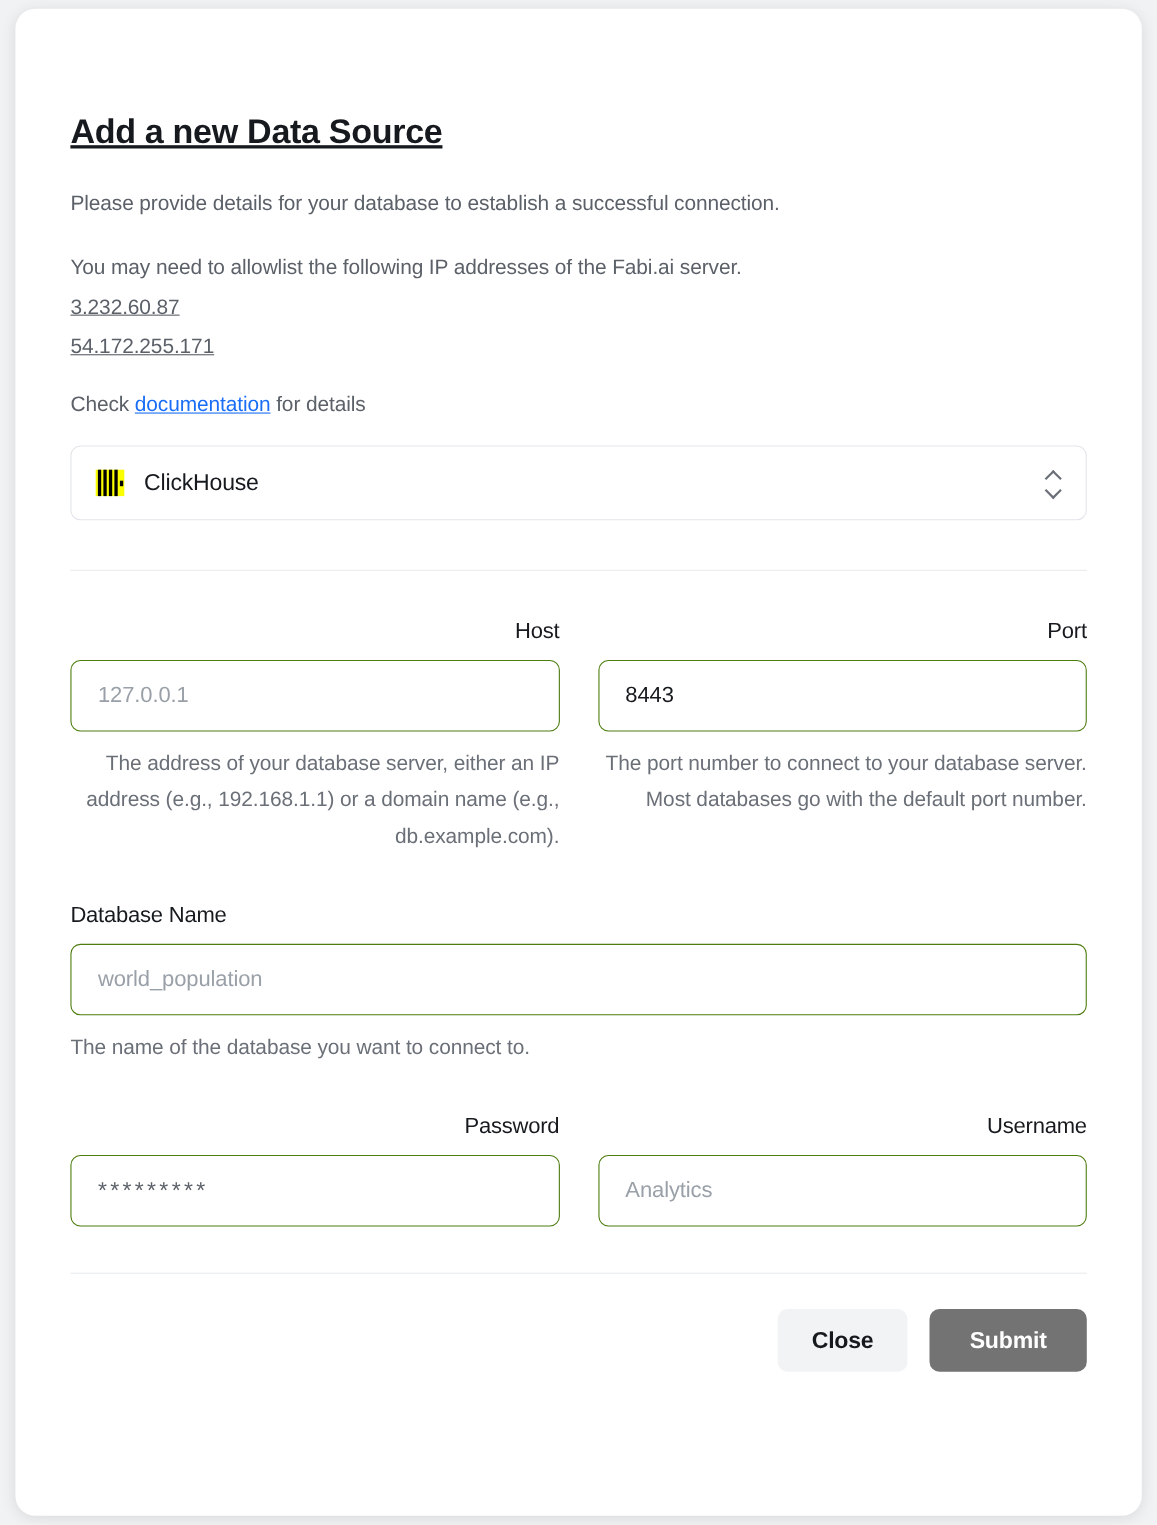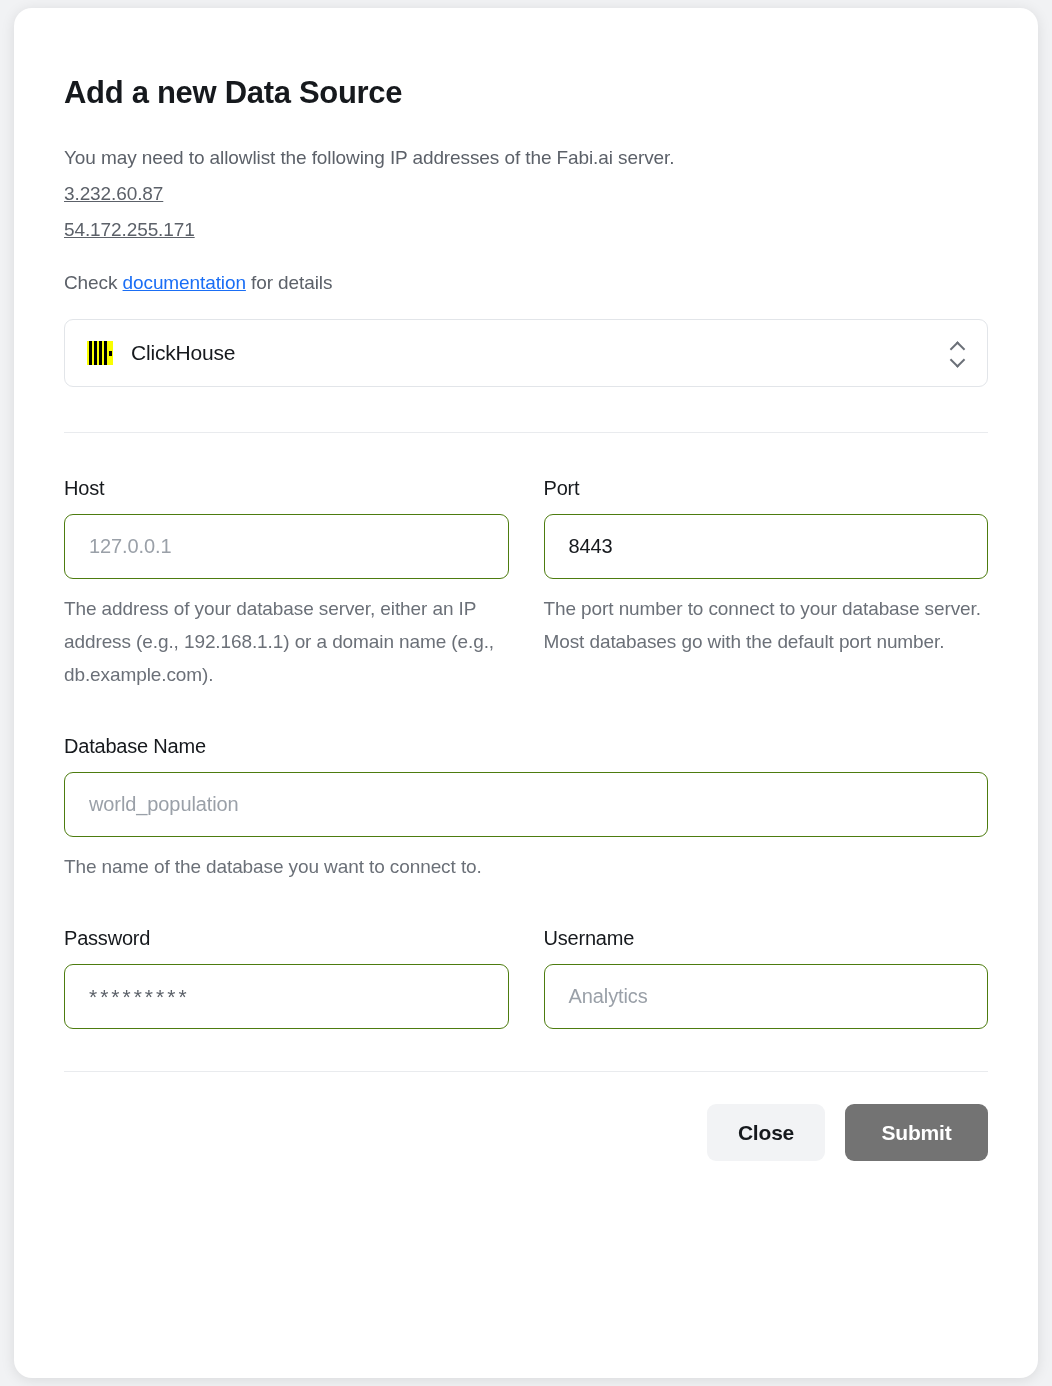--- a/index.html
+++ b/index.html
@@ -23,21 +23,22 @@
     box-shadow: 0 2px 14px rgba(0,0,0,0.10);
     padding: 0 50px;
     overflow: hidden;
   }
   .title {
     font-size: 31px;
     font-weight: bold;
     color: #16191d;
     letter-spacing: -0.3px;
     margin: 0;
-    padding-top: 67px;
+    padding-top: 94px;
+    text-decoration: underline;
   }
   .subtitle {
     font-size: 19px;
     color: #5c6169;
     margin: 0;
     padding-top: 37px;
     letter-spacing: -0.1px;
   }
   .allowlist-intro {
     font-size: 19px;
@@ -137,20 +138,21 @@
     top: -1px;
   }
   .divider {
     height: 1px;
     background: #e9ebee;
     margin-top: 45px;
   }
   .row {
     display: flex;
     gap: 35px;
+    text-align: right;
   }
   .col { flex: 1; min-width: 0; }
   .field-label {
     font-size: 20px;
     color: #16191d;
     margin-top: 44px;
     letter-spacing: -0.2px;
   }
   .input {
     margin-top: 14px;
@@ -215,20 +217,21 @@
     width: 143px;
   }
 </style>
 </head>
 <body>
 
 <div class="modal">
 
   <h1 class="title">Add a new Data Source</h1>
 
+  <p class="subtitle">Please provide details for your database to establish a successful connection.</p>
 
   <p class="allowlist-intro">You may need to allowlist the following IP addresses of the Fabi.ai server.</p>
 
   <span class="ip">3.232.60.87</span>
   <span class="ip">54.172.255.171</span>
 
   <div class="doc-line"><span>Check </span><a class="doc-link">documentation</a><span> for details</span></div>
 
   <div class="select-box">
     <span class="ch-logo">

